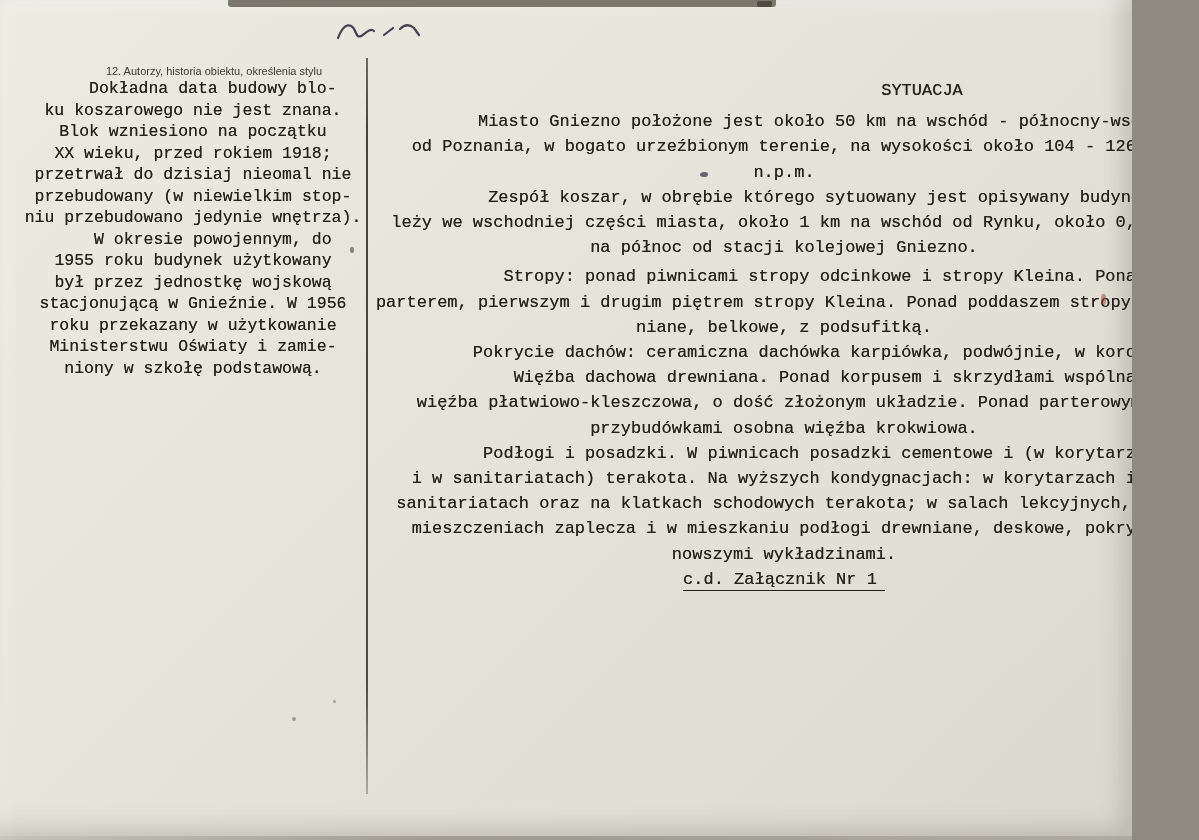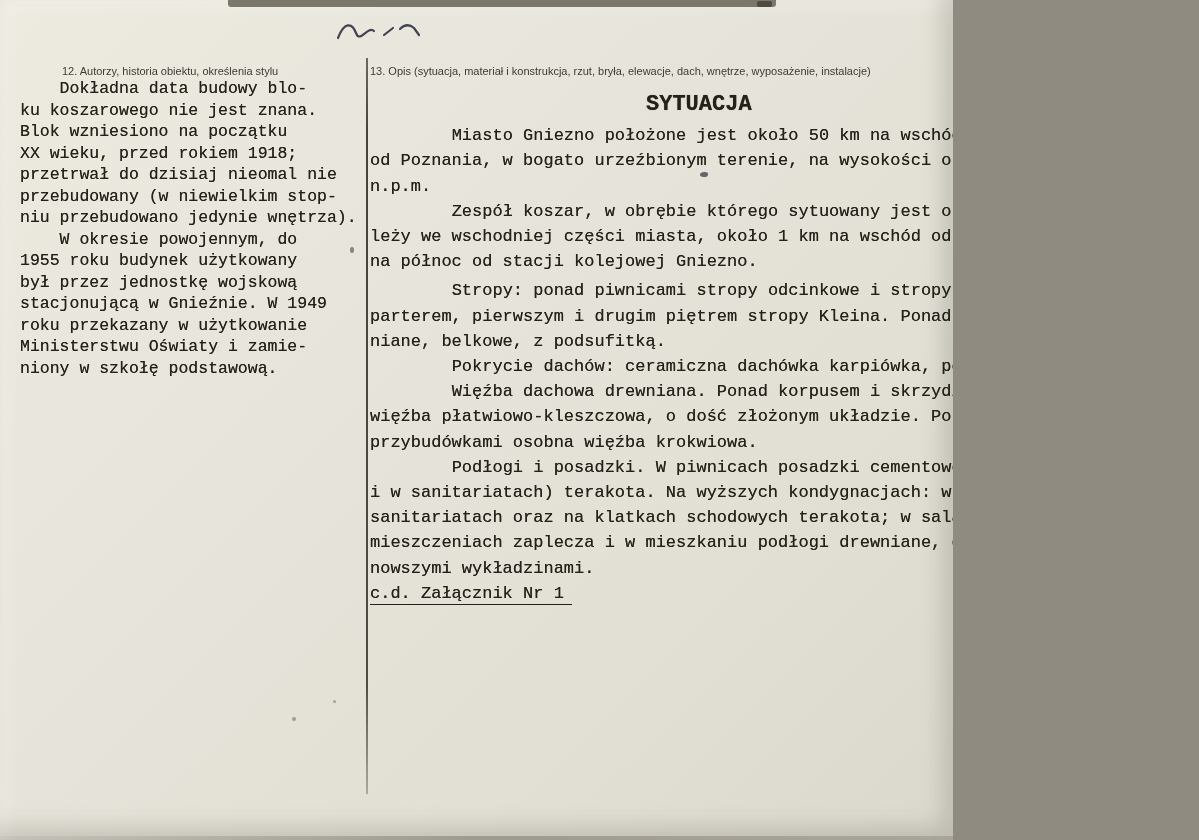--- a/index.html
+++ b/index.html
@@ -2,24 +2,25 @@
 <html><head>
 <meta charset="utf-8">
 <style>
   html,body{margin:0;padding:0;}
   body{
     width:1199px;height:840px;
     background:#8f8b81;
     font-family:"Liberation Mono","DejaVu Sans Mono",monospace;
   }
   .scan{
-    position:relative;width:953px;height:840px;overflow:hidden;
+    position:relative;width:1132px;height:840px;overflow:hidden;
     background:linear-gradient(135deg,#edebe0 0%,#e7e5db 38%,#e2e0d5 70%,#dbd9cd 100%);
     box-shadow:inset -10px -12px 22px rgba(66,60,48,.20), inset 6px 6px 16px rgba(255,255,255,.38);
     color:#232119;
+    text-align:center;
   }
   
   .top-edge{position:absolute;left:228px;top:0;width:548px;height:7px;background:#6f6a5e;border-radius:0 0 3px 3px;opacity:.9;}
   .bottom-edge{position:absolute;left:0;top:836px;width:1199px;height:4px;background:linear-gradient(to right,rgba(80,74,62,.05),rgba(80,74,62,.35) 40%,rgba(80,74,62,.15));}
   .hand-mark{position:absolute;left:332px;top:14px;}
   .speck{position:absolute;}
   .s1{left:700px;top:172px;width:8px;height:5px;background:rgba(58,60,72,.75);border-radius:60% 40% 55% 45%;}
   .s2{left:1101px;top:294px;width:5px;height:11px;background:rgba(155,62,50,.5);border-radius:40%;}
   .s3{left:292px;top:717px;width:4px;height:4px;background:rgba(92,86,74,.5);border-radius:50%;}
   .s4{left:333px;top:700px;width:3px;height:3px;background:rgba(92,86,74,.45);border-radius:50%;}
@@ -38,21 +39,21 @@
   }
   .left-header{margin-left:42px;}
 
   .tw{
     margin:0;white-space:pre-wrap;
     text-shadow:0 0 .6px rgba(35,33,25,.75);
   }
   .col-left .first-para{margin-top:0;}
 
   .sec-heading{
-    font-size:22px;font-weight:bold;white-space:nowrap;
+    font-size:17px;font-weight:normal;white-space:nowrap;
     text-shadow:0 0 .7px rgba(35,33,25,.8);
   }
   .h-sytuacja{margin:14px 0 0 276px;line-height:25.2px;}
   .h-material{margin:12px 0 0 253px;line-height:25.2px;}
   .sec-body{margin-top:6px;}
   .sec-body2{margin-top:4px;}
 
   .cont-note{
     display:inline-block;margin-top:1px;line-height:15px;
     border-bottom:1.5px solid #232119;padding:0 8px 3px 0;
@@ -76,30 +77,29 @@
     <p class="tw first-para">    Dokładna data budowy blo-
 ku koszarowego nie jest znana.
 Blok wzniesiono na początku
 XX wieku, przed rokiem 1918;
 przetrwał do dzisiaj nieomal nie
 przebudowany (w niewielkim stop-
 niu przebudowano jedynie wnętrza).</p>
     <p class="tw">    W okresie powojennym, do
 1955 roku budynek użytkowany
 był przez jednostkę wojskową
-stacjonującą w Gnieźnie. W 1949
+stacjonującą w Gnieźnie. W 1956
 roku przekazany w użytkowanie
 Ministerstwu Oświaty i zamie-
 niony w szkołę podstawową.</p>
   </div>
 
   <div class="divider"></div>
 
   <div class="col col-right">
-    <div class="col-header">13. Opis (sytuacja, materiał i konstrukcja, rzut, bryła, elewacje, dach, wnętrze, wyposażenie, instalacje)</div>
 
     <div class="sec-heading h-sytuacja">SYTUACJA</div>
     <div class="sec-body">
       <p class="tw">        Miasto Gniezno położone jest około 50 km na wschód - północny-wschód
 od Poznania, w bogato urzeźbionym terenie, na wysokości około 104 - 126 m
 n.p.m.</p>
       <p class="tw">        Zespół koszar, w obrębie którego sytuowany jest opisywany budynek,
 leży we wschodniej części miasta, około 1 km na wschód od Rynku, około 0,2 km
 na północ od stacji kolejowej Gniezno.</p>
     </div>

